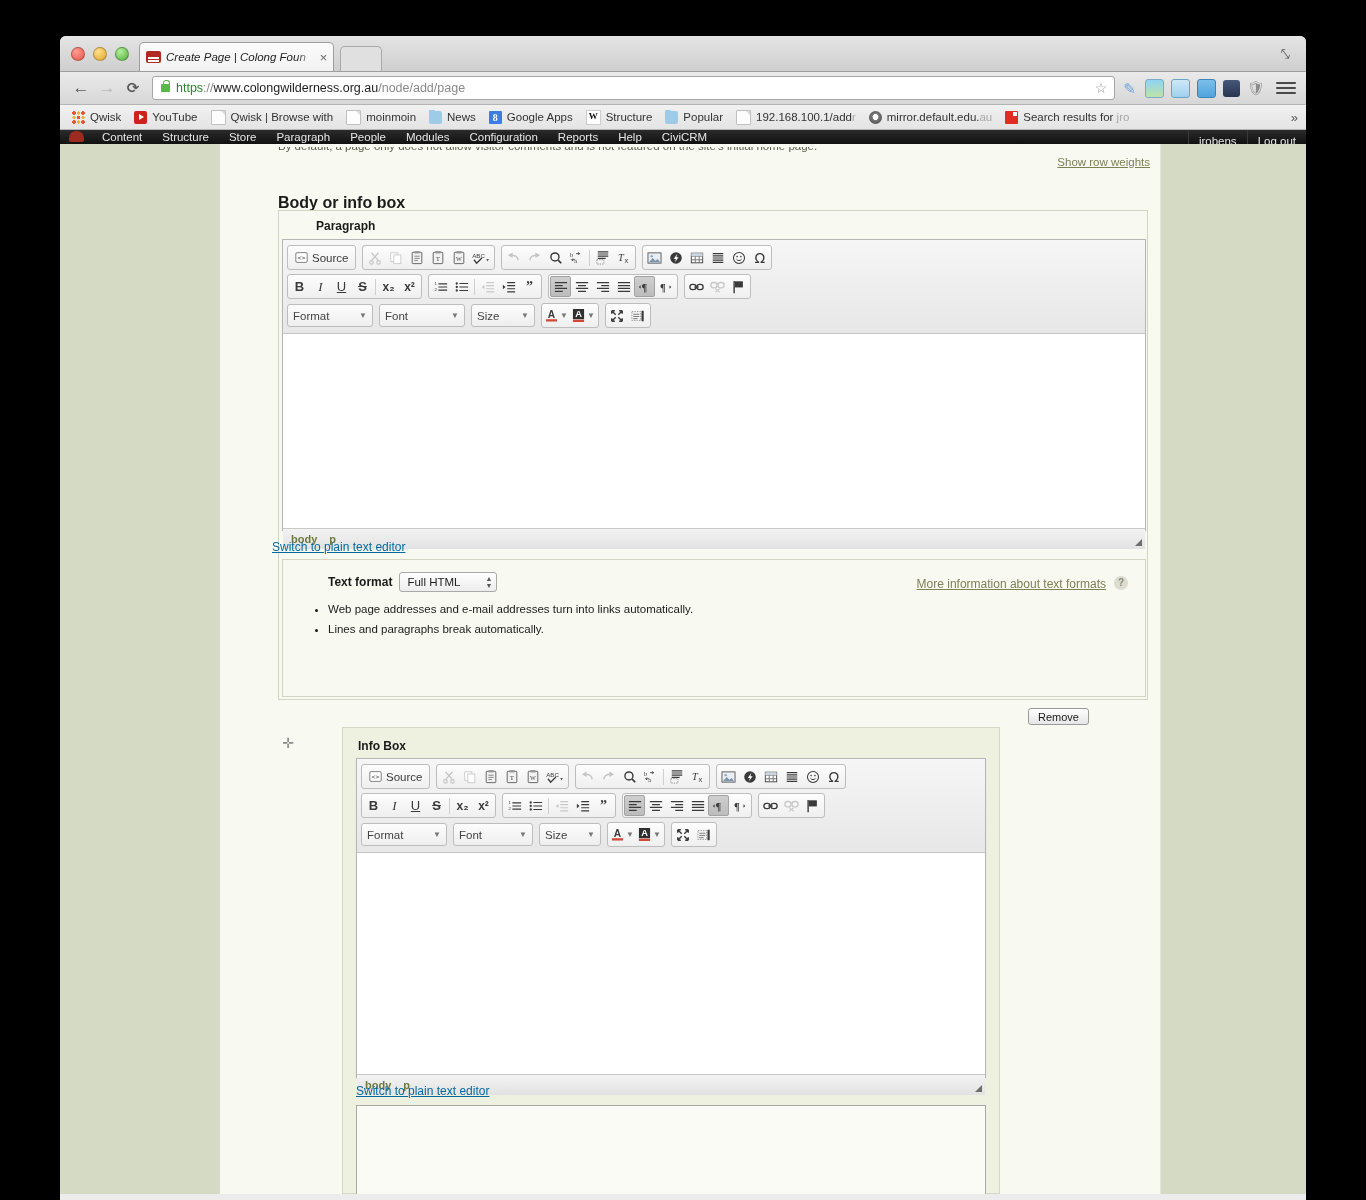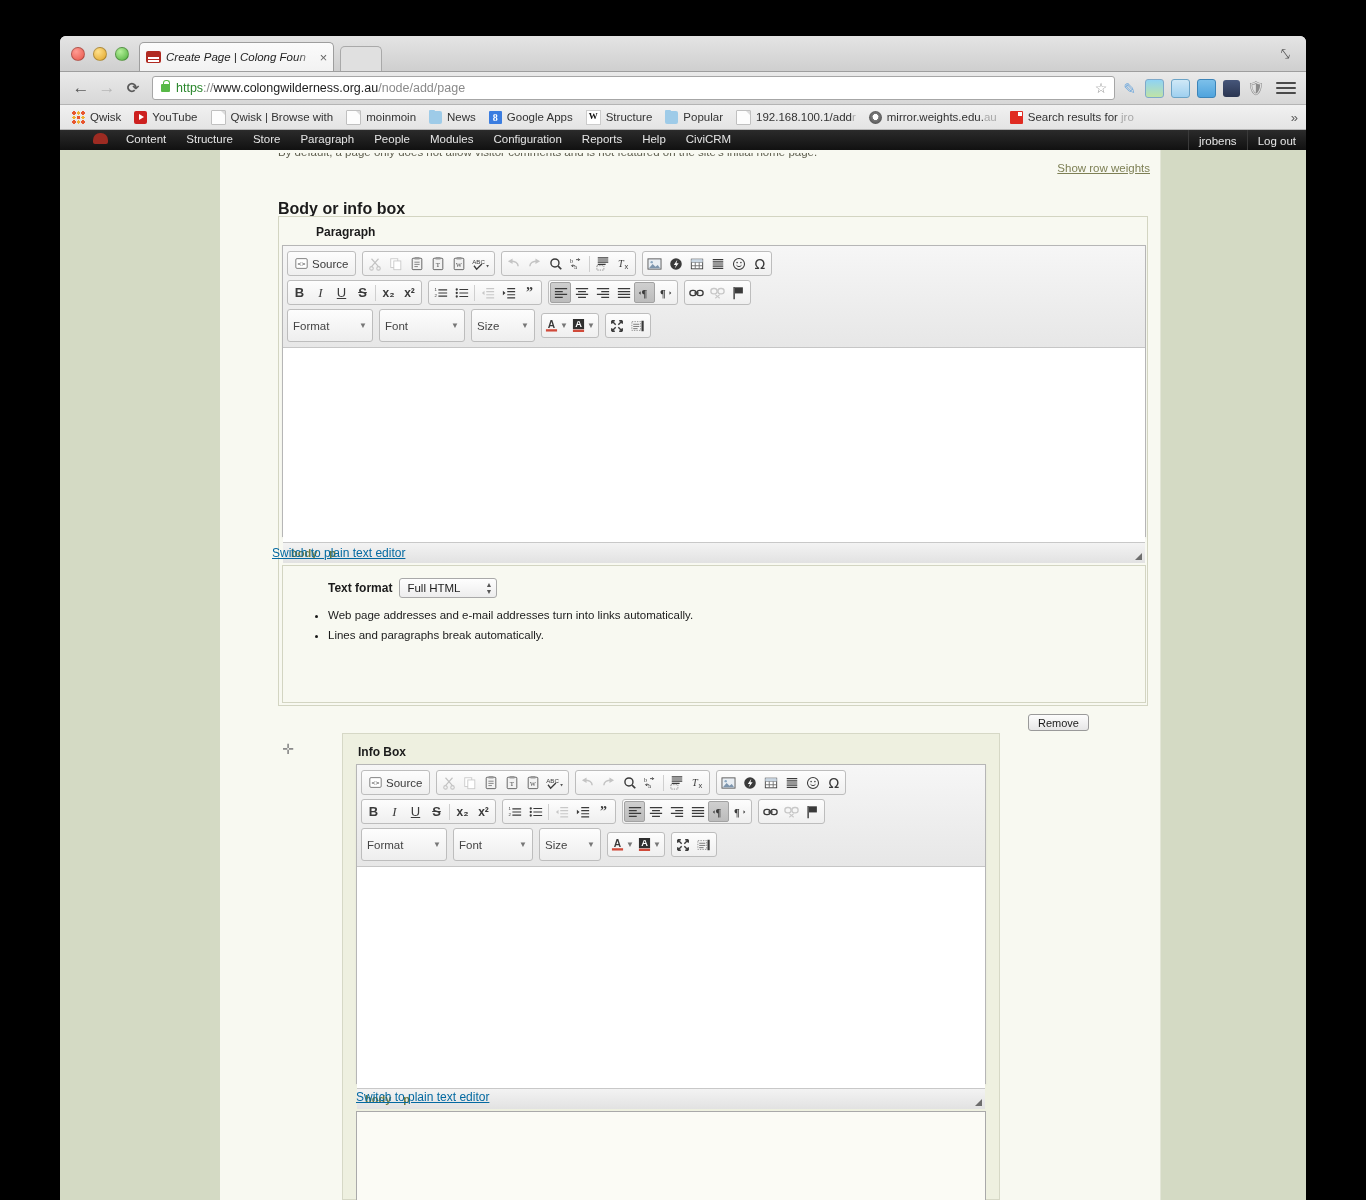--- a/index.html
+++ b/index.html
@@ -130,22 +130,22 @@
     text-align:center;line-height:13px;font-family:"Liberation Serif",serif;}
   .ico-w{background:#fff;border:1px solid #ccc;color:#111;font-size:9px;font-weight:bold;
     text-align:center;line-height:11px;font-family:"Liberation Serif",serif;}
   .ico-mirror{background:radial-gradient(circle at 50% 45%,#fff 30%,#7b7b7b 32%,#3c3c3c);border-radius:50%;}
   .ico-red{background:#e02c22;border-radius:1px;}
   .ico-red:after{content:"";position:absolute;right:1px;top:1px;width:4px;height:4px;background:#fff;}
   .bm-chev{position:absolute;right:8px;font-size:13px;color:#5a5a5a;}
 
   
   .admin-bar{
-    height:20px;background:linear-gradient(#2b2b2b,#111);display:flex;align-items:flex-end;
-    font-size:11.5px;color:#e6e6e6;position:relative;padding-left:24px;
+    height:14px;background:linear-gradient(#2b2b2b,#111);display:flex;align-items:center;
+    font-size:11.5px;color:#e6e6e6;position:relative;
   }
   .admin-logo{width:32px;height:22px;position:relative;flex:0 0 auto;}
   .admin-logo:after{
     content:"";position:absolute;left:9px;top:5px;width:15px;height:11px;
     background:#9d2b22;border-radius:7px 7px 2px 2px;
   }
   .admin-item{padding:0 10px;line-height:22px;white-space:nowrap;}
   .admin-right{position:absolute;right:0;top:0;display:flex;height:22px;align-items:center;}
   .admin-right .admin-item{border-left:1px solid #3a3a3a;}
 
@@ -199,21 +199,21 @@
     font-size:12.5px;color:#3a3a3a;border-radius:2px;padding:0 2px;box-sizing:border-box;
   }
   .btn.wide{padding:0 6px;gap:4px;font-size:11.5px;}
   .btn.on{background:linear-gradient(#cfcfcf,#bcbcbc);border:1px solid #a2a2a2;}
   .btn.off{color:#bdbdbd;}
   .btn svg{display:block;}
   .sep{width:1px;height:16px;background:#cfcfcf;margin:0 2px;}
   .combo{
     display:flex;align-items:center;justify-content:space-between;
     border:1px solid #bdbdbd;border-radius:3px;background:linear-gradient(#fdfdfd,#eeeeee);
-    height:33px;padding:0 5px;font-size:11.5px;color:#444;box-sizing:border-box;
+    height:23px;padding:0 5px;font-size:11.5px;color:#444;box-sizing:border-box;
   }
   .combo .cap{margin-right:10px;}
   .caret{font-size:8px;color:#777;}
   .cke-canvas{background:#fff;}
   .cke-bottom{
     background:linear-gradient(#f3f3f3,#e2e2e2);border-top:1px solid #c8c8c8;
     height:20px;display:flex;align-items:center;padding:0 8px;position:relative;
   }
   .path-el{font-size:11px;font-weight:bold;color:#6c7a3f;margin-right:12px;}
   .resizer{
@@ -339,21 +339,21 @@
     <div class="bm">
         <span class="bm-ico ico-folder"></span>
         <span class="bm-label">Popular</span>
       </div>
     <div class="bm">
         <span class="bm-ico ico-doc"></span>
         <span class="bm-label"><span>192.168.100.1/add</span><span class="faded">r</span></span>
       </div>
     <div class="bm">
         <span class="bm-ico ico-mirror"></span>
-        <span class="bm-label"><span>mirror.weights.edu.</span><span class="faded">au</span></span>
+        <span class="bm-label"><span>mirror.default.edu.</span><span class="faded">au</span></span>
       </div>
     <div class="bm">
         <span class="bm-ico ico-red"></span>
         <span class="bm-label"><span>Search results for </span><span class="faded">jro</span></span>
       </div>
     <div class="bm-chev">»</div>
   </div>
 
   <div class="admin-bar">
     <div class="admin-logo"></div>
@@ -706,20 +706,24 @@
           <div class="tf-box" style="left:17px;top:12px;right:17px;">
             <div class="tf-row">
               <span class="tf-label">Text format</span>
               <div class="tf-select">
                 <span>Full HTML</span>
                 <span class="spin">
                     <span>▲</span>
                     <span>▼</span>
                   </span>
               </div>
+              <div style="position:relative;flex:1 1 auto;height:14px;">
+                <span class="tf-more" style="right:22px;">More information about text formats</span>
+                <span class="help-q" style="right:0;left:auto;">?</span>
+              </div>
             </div>
             <ul class="tf-tips">
               <li>Web page addresses and e-mail addresses turn into links automatically.</li>
               <li>Lines and paragraphs break automatically.</li>
             </ul>
           </div>
         </div>
       </div>
 
       <div class="remove-btn" style="left:808px;top:564px;">Remove</div>

